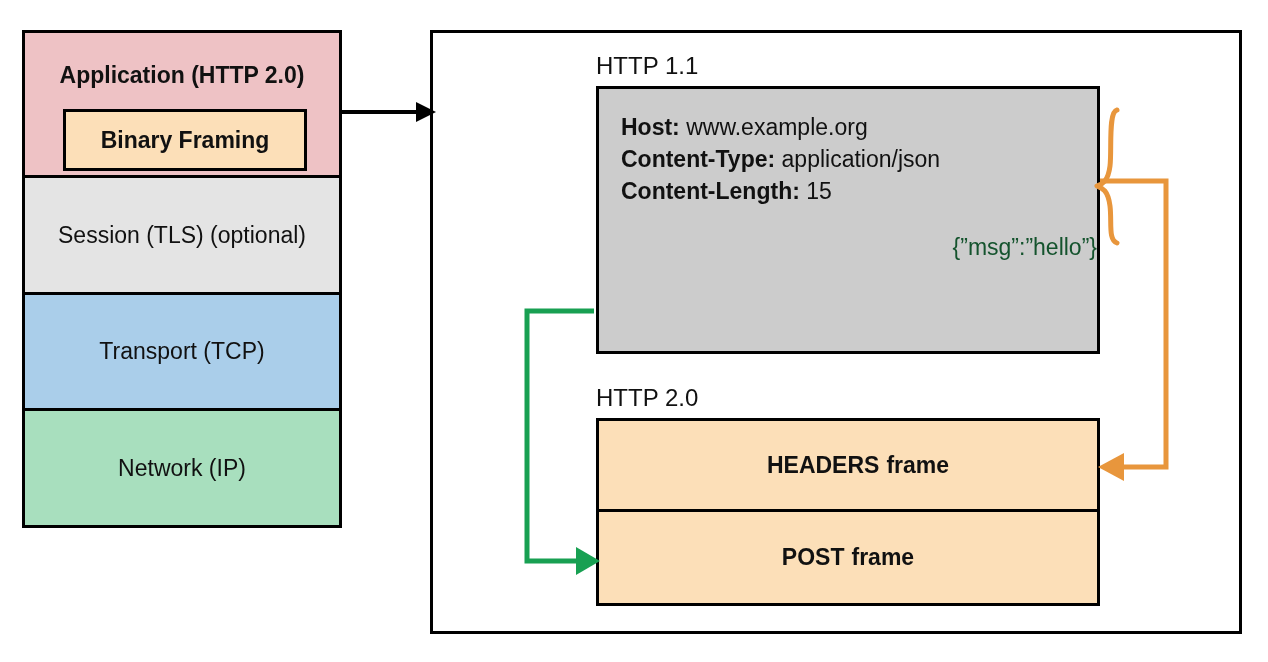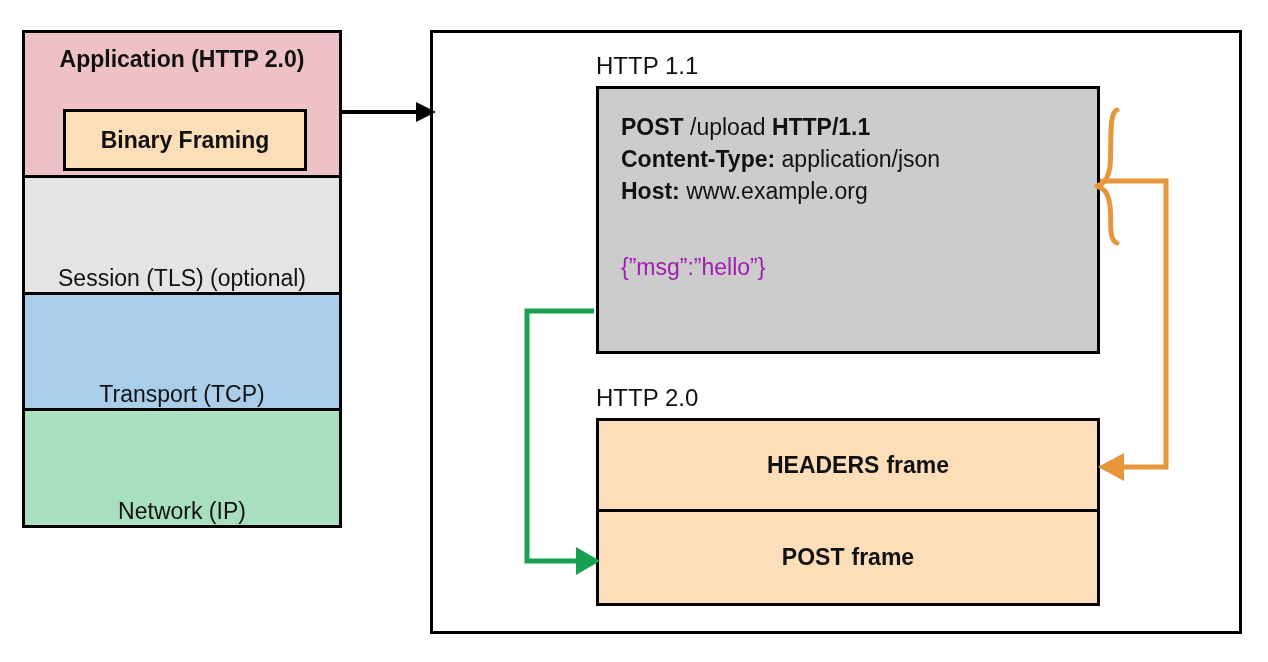--- a/index.html
+++ b/index.html
@@ -28,32 +28,32 @@
     height: 498px;
     border: 3px solid #000000;
     box-sizing: border-box;
   }
   .layer {
     position: absolute;
     left: 0;
     width: 100%;
     box-sizing: border-box;
     display: flex;
-    align-items: flex-end;
+    align-items: center;
     justify-content: center;
     font-size: 23px;
     color: #111111;
     text-align: center;
   }
   .layer-app {
     top: 0;
     height: 145px;
     background: #eec2c5;
     align-items: flex-start;
-    padding-top: 13px;
+    padding-top: 29px;
     font-weight: bold;
     border-bottom: 3px solid #000000;
   }
   .layer-session {
     top: 145px;
     height: 117px;
     background: #e4e4e4;
     border-bottom: 3px solid #000000;
   }
   .layer-transport {
@@ -131,23 +131,24 @@
   .msg-line {
     font-size: 23px;
     line-height: 32px;
     color: #111111;
     white-space: nowrap;
   }
   .msg-line b { font-weight: bold; }
   .msg-body {
     font-size: 23px;
     line-height: 32px;
-    color: #a21caf;
+    color: #14532d;
     white-space: nowrap;
-    margin-top: 44px;
+    margin-top: 24px;
+    text-align: right;
   }
 
   
   .frames {
     position: absolute;
     left: 596px;
     top: 418px;
     width: 504px;
     height: 188px;
     border: 3px solid #000000;
@@ -209,27 +210,27 @@
     <line x1="0" y1="12" x2="78" y2="12" stroke="#000000" stroke-width="4"></line>
     <polygon points="76,2 96,12 76,22" fill="#000000"></polygon>
   </svg>
 
   <div class="panel"></div>
 
   <div class="caption caption-http11">HTTP 1.1</div>
 
   <div class="message-block">
     <div class="msg-line">
-      <b>POST</b><span> /upload </span><b>HTTP/1.1</b>
+      <b>Host:</b><span> www.example.org</span>
     </div>
     <div class="msg-line">
       <b>Content-Type:</b><span> application/json</span>
     </div>
     <div class="msg-line">
-      <b>Host:</b><span> www.example.org</span>
+      <b>Content-Length:</b><span> 15</span>
     </div>
     <div class="msg-body">{”msg”:”hello”}</div>
   </div>
 
   <div class="caption caption-http20">HTTP 2.0</div>
 
   <div class="frames">
     <div class="frame frame-headers">
       <b>HEADERS</b>
         <span class="frame-suffix">frame</span>

